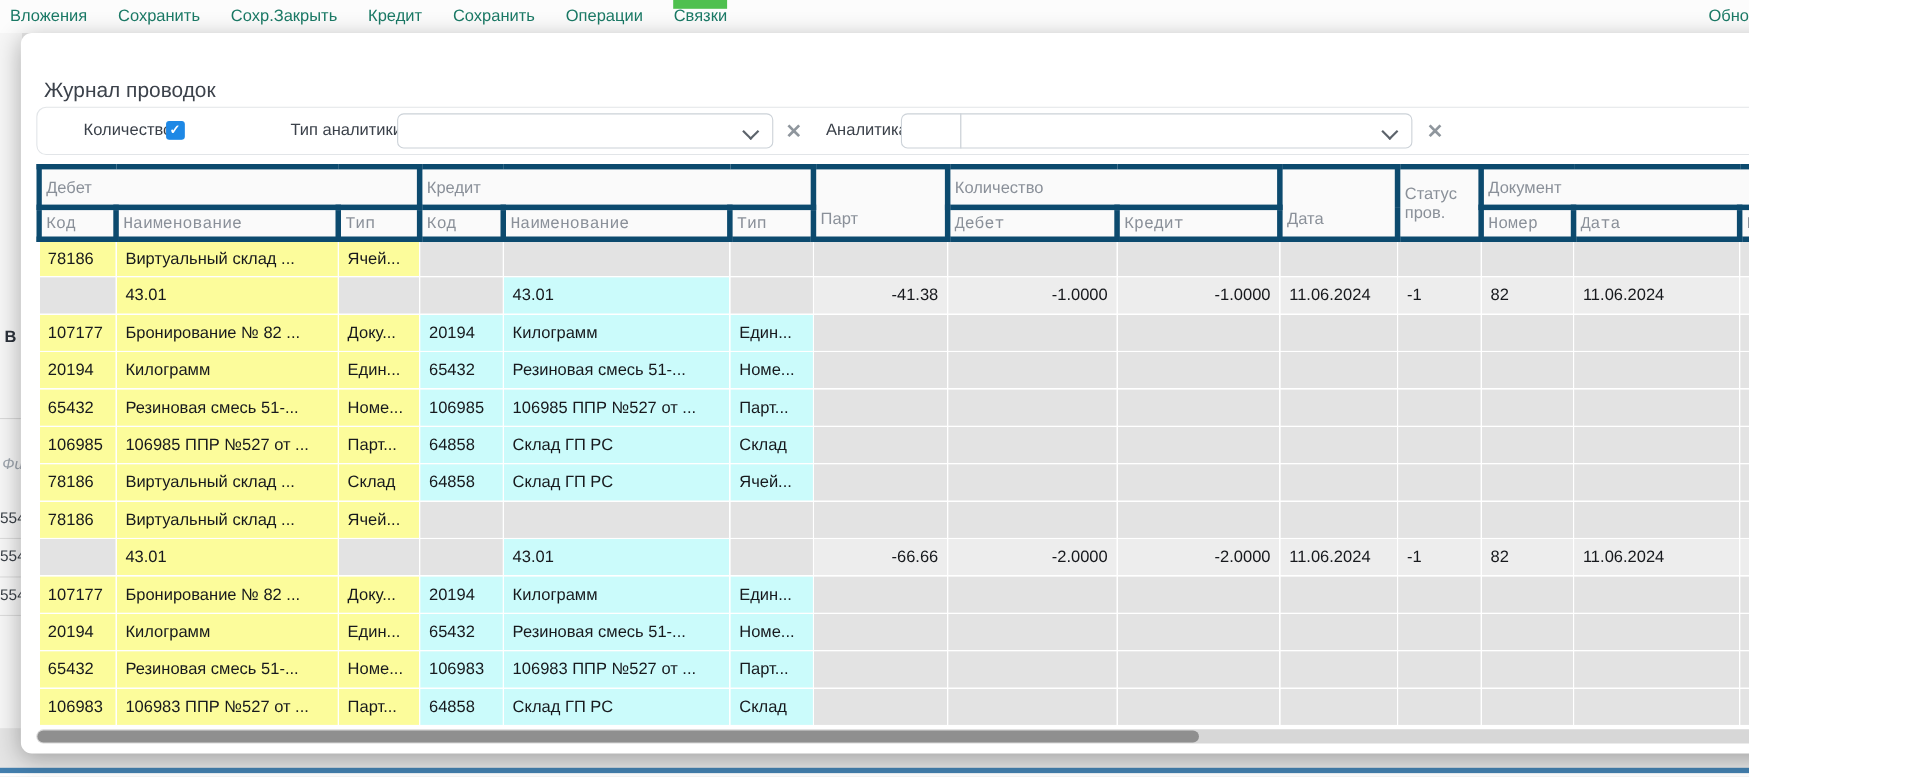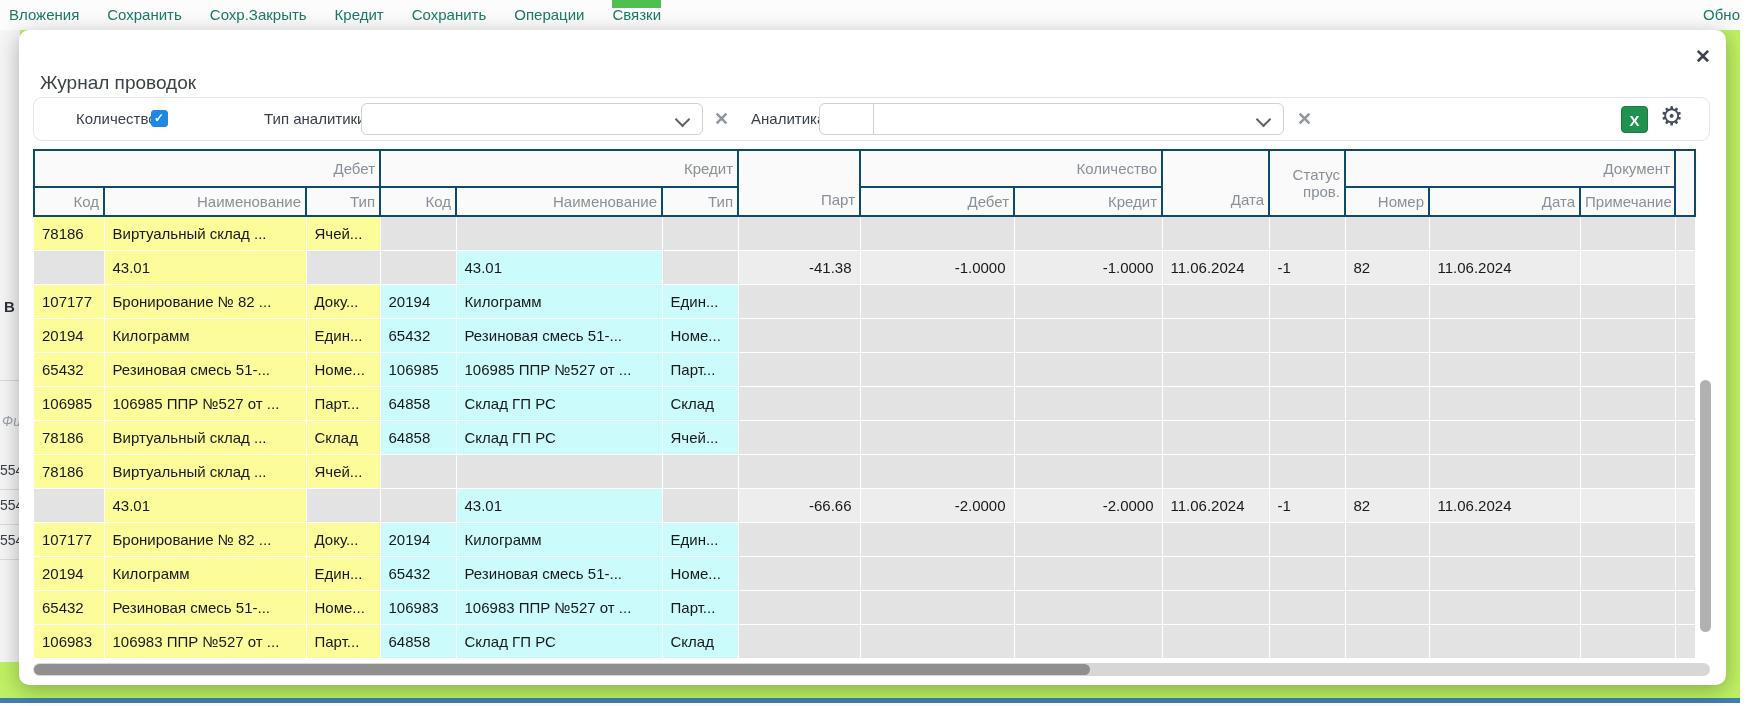--- a/index.html
+++ b/index.html
@@ -1,17 +1,17 @@
 <!DOCTYPE html>
 <html><head>
 <meta charset="utf-8">
 <style>
   html,body{margin:0;padding:0;}
   body{width:1754px;height:706px;font-family:"Liberation Sans",sans-serif;}
-  .screen{position:absolute;left:0;top:0;width:1740px;height:706px;background:#bef264;overflow:hidden;}
+  .screen{position:absolute;left:0;top:0;width:1590px;height:706px;background:#e5e5e5;overflow:hidden;}
 
   
   .topbar{position:absolute;left:0;top:0;width:1754px;height:30px;background:#fcfcfc;display:flex;align-items:center;gap:28px;padding-left:9px;box-sizing:border-box;}
   .tb-item{color:#1b7a66;font-size:15px;line-height:18px;position:relative;cursor:pointer;white-space:nowrap;}
   .tb-item.active::after{content:'';position:absolute;left:0;right:0;top:-6px;height:8px;background:#4fc04f;}
   .tb-right{position:absolute;right:0;top:6px;color:#1b7a66;font-size:15px;}
   .left-strip{position:absolute;left:0;top:30px;width:20px;height:632px;background:#f6f6f6;overflow:hidden;}
   .ls-b{position:absolute;left:4px;top:268px;font-size:15px;font-weight:bold;color:#2b313a;}
   .ls-line{position:absolute;left:0;top:350px;width:20px;border-top:1px solid #d9d9d9;}
   .ls-fi{position:absolute;left:2px;top:383px;font-size:14px;font-style:italic;color:#9da4ad;}
@@ -34,23 +34,23 @@
   .dd{position:absolute;top:5px;height:32px;background:#fff;border:1px solid #ccd2d8;border-radius:6px;box-sizing:border-box;cursor:pointer;}
   .chev{position:absolute;right:14px;top:10px;width:9px;height:9px;border-right:2px solid #5c636b;border-bottom:2px solid #5c636b;transform:rotate(45deg);}
   .clearx{position:absolute;top:10px;font-size:18px;font-weight:bold;color:#8f969d;cursor:pointer;}
   .combo-code{position:absolute;left:785px;top:5px;width:55px;height:32px;border:1px solid #ccd2d8;border-radius:6px 0 0 6px;box-sizing:border-box;background:#fff;cursor:text;}
   .excel{position:absolute;left:1587px;top:8px;width:27px;height:27px;background:#219150;border:1px solid #1b7a42;border-radius:4px;color:#fff;font-size:15px;font-weight:bold;text-align:center;line-height:27px;box-sizing:border-box;cursor:pointer;}
   .gear{position:absolute;left:1626px;top:3px;font-size:26px;color:#454d57;cursor:pointer;}
 
   
   .twrap{position:absolute;left:14px;top:119px;width:1677px;height:513px;overflow:hidden;}
   table{border-collapse:collapse;table-layout:fixed;width:1661px;}
-  th{background:#fafafa;border:2px solid #0c4a6e;color:#8a9099;font-weight:normal;font-size:15px;text-align:right;padding:0 4px;box-sizing:border-box;}
+  th{background:#fafafa;border:5px solid #0c4a6e;color:#8a9099;font-weight:normal;font-size:15px;text-align:left;padding:0 4px;box-sizing:border-box;}
   .h-group th{height:37px;}
-  .h-sub th{height:29px;}
+  .h-sub th{height:29px;font-family:Liberation Mono, monospace;}
   th.vb{vertical-align:bottom;padding-bottom:7px;}
   th.vm{vertical-align:middle;line-height:17px;}
   td{height:34px;font-size:15px;color:#17191d;padding:0 8px;white-space:nowrap;overflow:hidden;border-right:1px solid #fff;border-bottom:1px solid #fff;box-sizing:border-box;}
   td.y{background:#fcfc9b;}
   td.b{background:#cbfbfb;}
   td.g{background:#e3e3e3;}
   td.s{background:#ededed;}
   td.num{text-align:right;}
 
   

